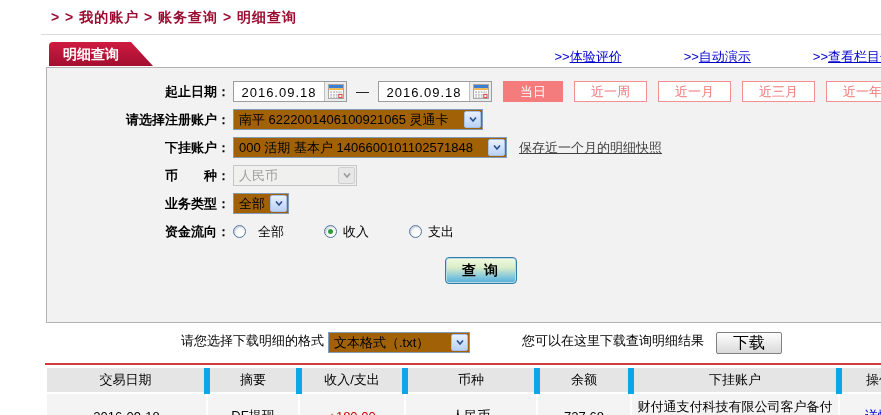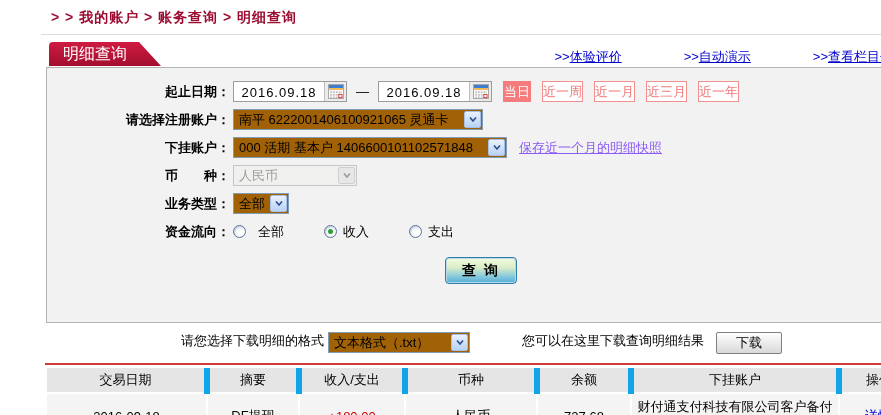--- a/index.html
+++ b/index.html
@@ -7,55 +7,55 @@
     font-family:"Liberation Sans","DejaVu Sans",sans-serif; }
   .page { width:881px; height:415px; position:relative; font-size:13px;margin-left:41px; }
 
   
   .breadcrumb { padding:9px 0 0 10px; font-size:14px; font-weight:bold; color:#9c0c30; letter-spacing:1px; }
   .crumb-sep { border-top:1px solid #dcdcdc; margin-top:7px; }
 
   
   .tab-row { display:flex; align-items:flex-end; margin-top:7px; height:24px; }
   .tab { margin-left:8px; height:24px; line-height:24px; padding:0 34px 0 14px;
-    background:linear-gradient(180deg,#cf1b40,#a30e2f); color:#fff; font-weight:normal; font-size:16px;
+    background:linear-gradient(180deg,#cf1b40,#a30e2f); color:#fff; font-weight:bold; font-size:14px;
     clip-path:polygon(0 0, calc(100% - 22px) 0, 100% 100%, 0 100%); border-radius:4px 0 0 0; cursor:pointer; }
   .top-links { margin-left:auto; display:flex; padding-right:16px; align-items:center; }
   .top-links a { color:#0000cc; text-decoration:none; margin-left:62px; white-space:nowrap; cursor:pointer; }
   .top-links a .lbl { text-decoration:underline; }
 
   
   .panel { margin:1px 6px 0 5px; border:1px solid #b3b3b3; background:#f2f2f2; height:256px; padding-top:13px; }
   .form-row { display:flex; align-items:center; height:21px; margin-bottom:7px; }
   .form-label { width:186px; flex:none; text-align:right; font-weight:bold; color:#000; padding-right:3px; white-space:pre; }
 
   
   .date-box { display:inline-flex; align-items:flex-end; height:21px; border:1px solid #9c9c9c; background:#fff; }
   .date-box input { border:none; outline:none; width:90px; height:17px; text-align:center; font-size:13px;
     letter-spacing:1px; font-family:inherit; background:transparent; }
   .cal-btn { width:22px; height:19px; background:#ececec; border-left:1px solid #bdbdbd;
     display:flex; align-items:center; justify-content:center; cursor:pointer; }
   .date-dash { margin:0 9px; color:#000; }
 
   
-  .range-btn { margin-left:11px; height:21px; line-height:19px; padding:0 0; font-size:13px; background:#fff;
+  .range-btn { margin-left:11px; height:21px; line-height:19px; padding:0 16px; font-size:13px; background:#fff;
     border:1px solid #f29090; color:#f07878; cursor:pointer; white-space:nowrap; }
   .range-btn.active { background:#f47c7c; border-color:#f47c7c; color:#fff; }
 
   
   .xp-select { display:inline-flex; align-items:center; justify-content:space-between; height:21px;
     border:1px solid #7f9db9; background:#a16207; cursor:pointer; }
   .xp-select .val { padding:0 5px; white-space:nowrap; overflow:hidden; }
   .arrow-box { width:17px; height:17px; margin:1px; flex:none; border-radius:2px;
     background:linear-gradient(180deg,#e9f1fd,#b9d2f5); border:1px solid #a6c0e8;
     display:flex; align-items:center; justify-content:center; }
   .xp-select.disabled { background:#f0f0ee; border-color:#c6c6c6; color:#9c9c9c; cursor:default; }
   .xp-select.disabled .arrow-box { background:#e7e7e7; border-color:#cfcfcf; }
 
-  .snapshot-link { margin-left:12px; color:#8b5cf6; text-decoration:underline; cursor:pointer; }
+  .snapshot-link { margin-left:12px; color:#404040; text-decoration:underline; cursor:pointer; }
 
   
   .flow-option { display:flex; align-items:center; margin-right:40px; cursor:pointer; }
   .radio { width:13px; height:13px; flex:none; border-radius:50%; border:1px solid #58749c; background:#fdfdfd;
     box-shadow:inset 1px 1px 2px rgba(30,80,140,.3); position:relative; margin-right:6px; }
   .radio.checked::after { content:''; position:absolute; left:3px; top:3px; width:5px; height:5px;
     border-radius:50%; background:#2f9e36; }
   .flow-option.first .radio { margin-right:12px; }
 
   
@@ -63,21 +63,21 @@
   .query-btn { width:72px; height:27px; border:1px solid #2d7ea8; border-radius:4px; cursor:pointer;
     background:linear-gradient(180deg,#f3fadf 0%,#d9eec8 38%,#7ec5de 78%,#54add7 100%);
     box-shadow:0 0 0 1px #b9d8e9 inset; font-weight:bold; font-size:14px; color:#000;
     font-family:inherit; letter-spacing:2px; }
 
   
   .download-row { display:flex; align-items:flex-start; justify-content:center; margin-top:9px; height:23px; }
   .dl-label { margin-right:4px; }
   .dl-hint { margin-left:52px; }
   .dl-btn { margin-left:12px; width:66px; height:22px; border:1px solid #808080; border-radius:2px; cursor:pointer;
-    background:linear-gradient(180deg,#fefefe,#d9d9d9); font-size:13px; font-family:inherit; color:#000; }
+    background:linear-gradient(180deg,#fefefe,#d9d9d9); font-size:16px; font-family:inherit; color:#000; }
 
   
   .table-topline { height:2px; background:#cd3b3b; margin:8px 4px 0; }
   table { width:869px; margin:3px 6px 0; border-collapse:collapse; font-size:13px; table-layout:fixed; }
   th { background:#e5e5e5; font-weight:normal; padding:3px 0; border-left:6px solid #0ea5e9; text-align:center; }
   th:first-child { border-left:none; }
   td { background:#f4f4f4; padding:4px 0; border-top:2px solid #fff; border-left:2px solid #fff; text-align:center; }
   td:first-child { border-left:none; }
   td.amount { color:#cc0000; }
   td a { color:#0000cc; text-decoration:underline; cursor:pointer; }

